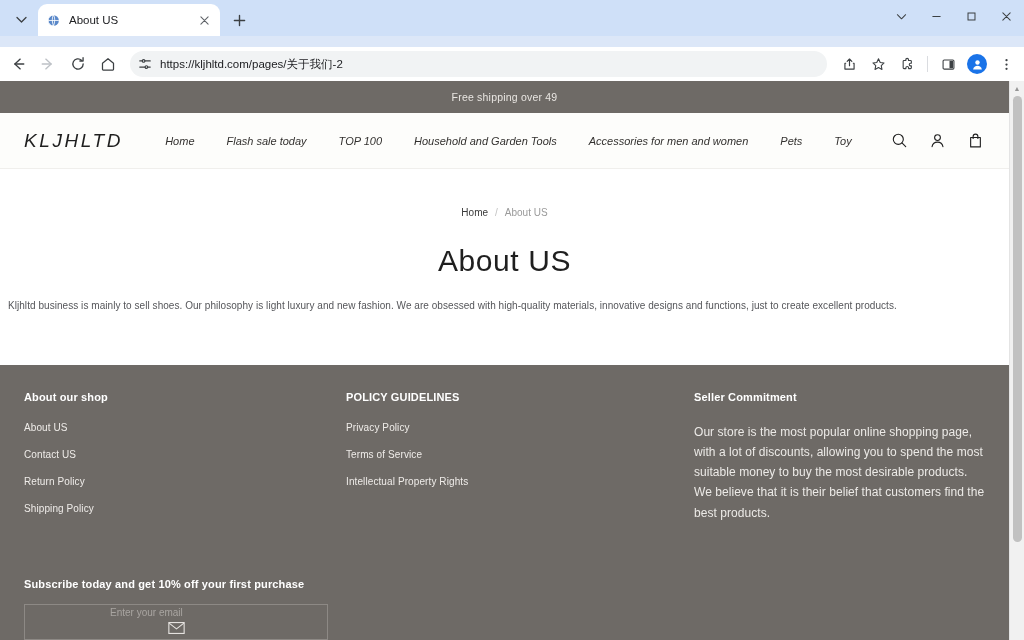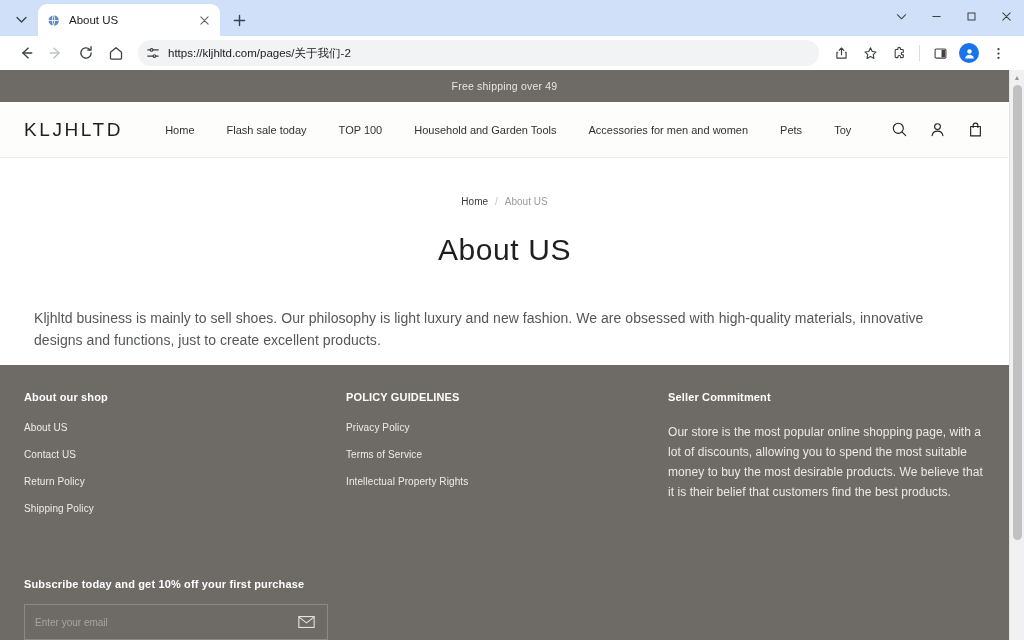--- a/index.html
+++ b/index.html
@@ -38,21 +38,21 @@
   .new-tab {
     width: 26px; height: 26px; margin-left: 6px; margin-bottom: 3px;
     display: flex; align-items: center; justify-content: center; color: #3c4043; border-radius: 13px;
   }
   .win-ctrls { position: absolute; right: 0; top: 0; height: 32px; display: flex; align-items: center; }
   .win-btn { width: 35px; height: 32px; display: flex; align-items: center; justify-content: center; color: #3c4043; }
 
   
   .toolbar {
     height: 34px; background: #ffffff; display: flex; align-items: center;
-    padding: 0 12px; gap: 2px;
+    padding: 0 4px; gap: 2px; margin-top: 11px;
   }
   .tb-icon {
     width: 28px; height: 28px; display: flex; align-items: center; justify-content: center;
     color: #3c4043; border-radius: 14px; flex: 0 0 auto;
   }
   .tb-icon.disabled { color: #bdc1c6; }
   .omnibox {
     flex: 1; height: 26px; background: #f1f3f4; border-radius: 13px;
     display: flex; align-items: center; padding: 0 10px 0 8px; gap: 8px;
     margin: 0 6px; min-width: 0;
@@ -78,58 +78,58 @@
   
   .announce {
     height: 32px; background: #6e6a66; color: #e9e6e2;
     display: flex; align-items: center; justify-content: center;
     font-size: 10.5px; letter-spacing: .2px;
   }
 
   
   .site-header {
     height: 56px; background: #fdfdfb; display: flex; align-items: center;
-    padding: 0 24px; border-bottom: 1px solid #f0efec;
+    padding: 0 24px; border-bottom: 1px solid #f0efec; font-style: italic;
   }
   .logo { font-size: 19px; letter-spacing: 2.6px; color: #1f1f1f; font-weight: 400; white-space: nowrap; }
   .nav { display: flex; align-items: center; gap: 0; margin-left: 26px; flex: 1; }
   .nav a { font-size: 11px; color: #33312f; text-decoration: none; padding: 0 16px; white-space: nowrap; }
   .header-icons { display: flex; align-items: center; gap: 18px; }
   .hicon { width: 20px; height: 20px; display: flex; align-items: center; justify-content: center; color: #1f1f1f; }
 
   
   .main { background: #fff; flex: 1; padding-top: 38px; }
   .breadcrumb {
     display: flex; justify-content: center; align-items: center; gap: 7px;
     font-size: 10px; color: #9a9a9a;
   }
   .breadcrumb a { color: #3a3a3a; text-decoration: none; }
   .breadcrumb .sep { color: #c3c3c3; }
   .page-title {
     text-align: center; font-size: 30px; font-weight: 400; color: #1f1f1f;
     letter-spacing: .6px; margin-top: 26px;
   }
   .body-copy {
-    margin-top: 40px; padding: 0 34px; font-size: 14px; color: #55565a;
+    margin-top: 20px; padding: 0 8px; font-size: 10px; color: #55565a;
     line-height: 1.6; letter-spacing: .05px;
   }
 
   
   .footer { background: #6e6a66; color: #fff; padding: 26px 24px 0 24px; }
   .footer-cols { display: flex; }
   .col1 { width: 322px; }
   .col2 { width: 322px; }
-  .col3 { flex: 1; max-width: 340px; }
+  .col3 { flex: 1; max-width: 340px; margin-left: 26px; }
   .f-head { font-size: 11px; font-weight: bold; color: #ffffff; letter-spacing: .15px; margin-bottom: 19px; }
   .f-link { display: block; font-size: 10px; color: #efece9; text-decoration: none; margin-bottom: 16px; letter-spacing: .1px; }
   .f-text { font-size: 12px; color: #eceae7; line-height: 1.68; letter-spacing: .05px; }
 
   .subscribe { margin-top: 48px; }
   .sub-head { font-size: 11px; font-weight: bold; color: #fff; margin-bottom: 14px; letter-spacing: .15px; }
-  .sub-row { width: 304px; height: 36px; border: 1px solid #8d8985; display: flex; align-items: center; padding: 2px 10px; }
+  .sub-row { width: 304px; height: 36px; border: 1px solid #8d8985; display: flex; align-items: center; padding: 2px 10px; flex-direction: column; }
   .sub-input {
     flex: 1; background: transparent; border: none; outline: none;
     font-size: 10px; color: #efefef; font-family: "Liberation Sans", sans-serif;
   }
   .sub-input::placeholder { color: #a9a5a1; }
   .sub-btn { width: 22px; height: 22px; display: flex; align-items: center; justify-content: center; color: #e6e3e0; }
 </style>
 </head>
 <body>
 

